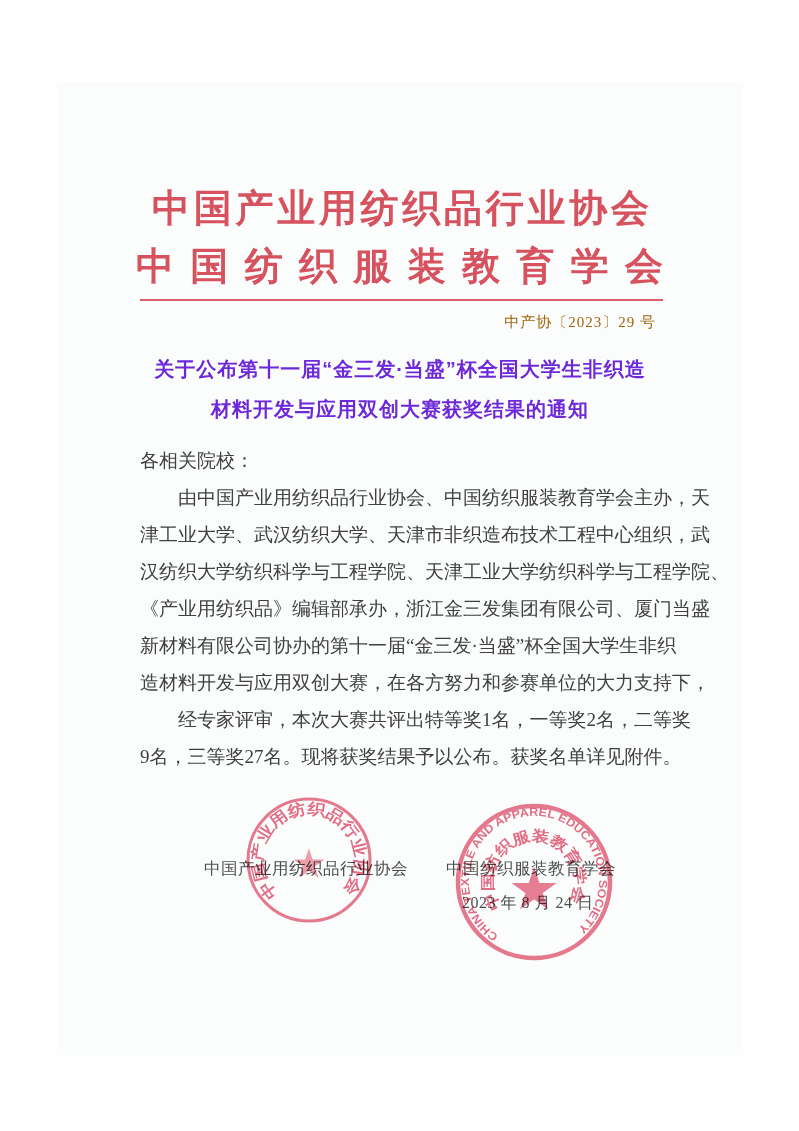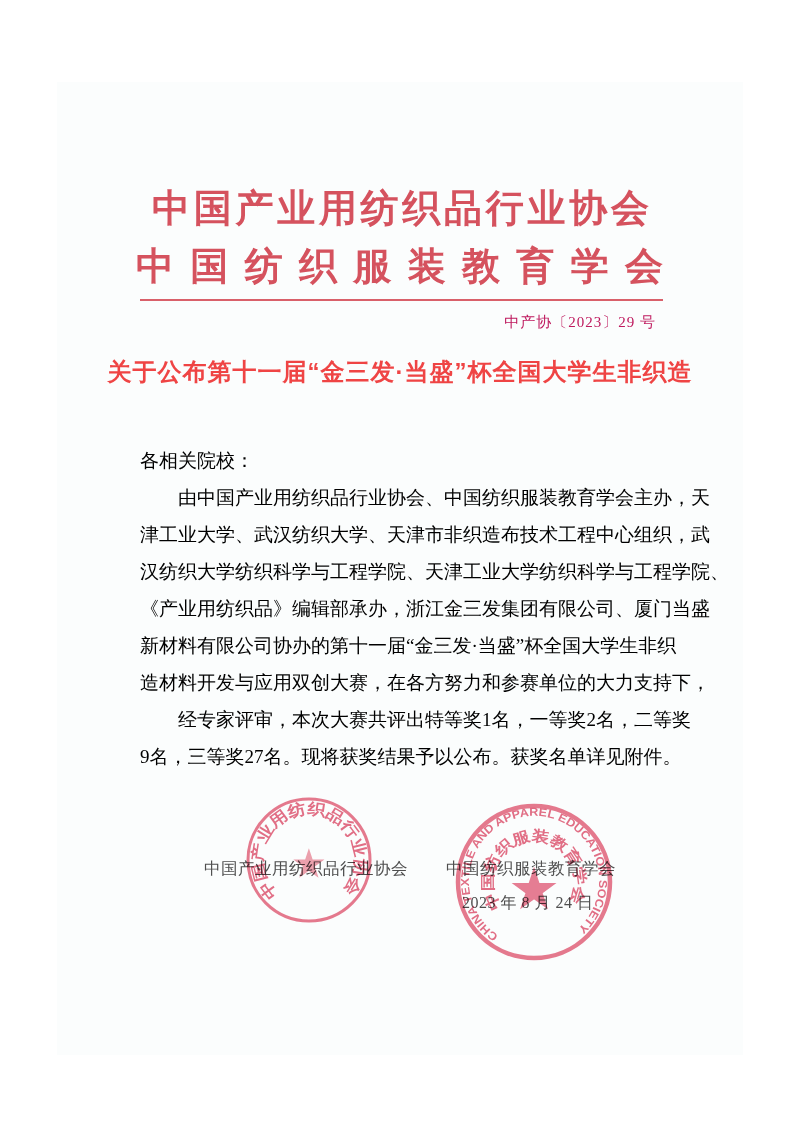--- a/index.html
+++ b/index.html
@@ -8,31 +8,31 @@
   #sheet{position:absolute;left:57px;top:82px;width:686px;height:973px;background:#fbfdfd;}
 
   
   .hline{position:absolute;color:#d5525e;font-weight:bold;
          font-family:"Liberation Serif","DejaVu Serif",serif;}
   #header-org1{left:152px;top:190px;width:497px;height:44px;font-size:38px;line-height:44px;}
   #header-org2{left:136px;top:248px;width:527px;height:44px;font-size:38px;line-height:44px;}
   #red-rule{position:absolute;left:140px;top:299px;width:523px;height:2px;background:#d9606a;}
 
   #doc-number{position:absolute;left:140px;top:313px;width:516px;text-align:right;
-              color:#be185d;font-size:15px;letter-spacing:1px;
+              color:#a16207;font-size:15px;letter-spacing:1px;
               font-family:"Liberation Serif","DejaVu Serif",serif;}
 
-  .title-line{position:absolute;left:100px;width:600px;text-align:center;color:#ef4444;
-              font-weight:bold;font-size:24px;letter-spacing:1px;
+  .title-line{position:absolute;left:100px;width:600px;text-align:center;color:#6d28d9;
+              font-weight:bold;font-size:20px;letter-spacing:1px;
               font-family:"Liberation Sans","DejaVu Sans",sans-serif;}
   #title-1{top:356px;}
   #title-2{top:396px;}
 
   
-  #body-block{position:absolute;left:140px;top:442px;width:523px;color:#000000;
+  #body-block{position:absolute;left:140px;top:442px;width:523px;color:#404040;
               font-size:19px;}
   .line{height:37px;line-height:37px;white-space:nowrap;}
   .jline{display:flex;justify-content:space-between;align-items:baseline;}
   .jline span{line-height:37px;}
   .indent{padding-left:38px;}
 
   
   .sig{position:absolute;color:#4e4e4e;font-size:16.5px;white-space:nowrap;}
   #sig-org1{left:204px;top:858px;letter-spacing:0.5px;}
   #sig-org2{left:446px;top:858px;letter-spacing:0.5px;}
@@ -74,20 +74,21 @@
       <span>教</span>
       <span>育</span>
       <span>学</span>
       <span>会</span>
     </div>
   <div id="red-rule"></div>
 
   <div id="doc-number">中产协〔2023〕29 号</div>
 
   <div id="title-1" class="title-line">关于公布第十一届“金三发·当盛”杯全国大学生非织造</div>
+  <div id="title-2" class="title-line">材料开发与应用双创大赛获奖结果的通知</div>
 
   <div id="body-block">
     <div class="line">各相关院校：</div>
     <div class="line indent jline">
         <span>由</span>
         <span>中</span>
         <span>国</span>
         <span>产</span>
         <span>业</span>
         <span>用</span>

